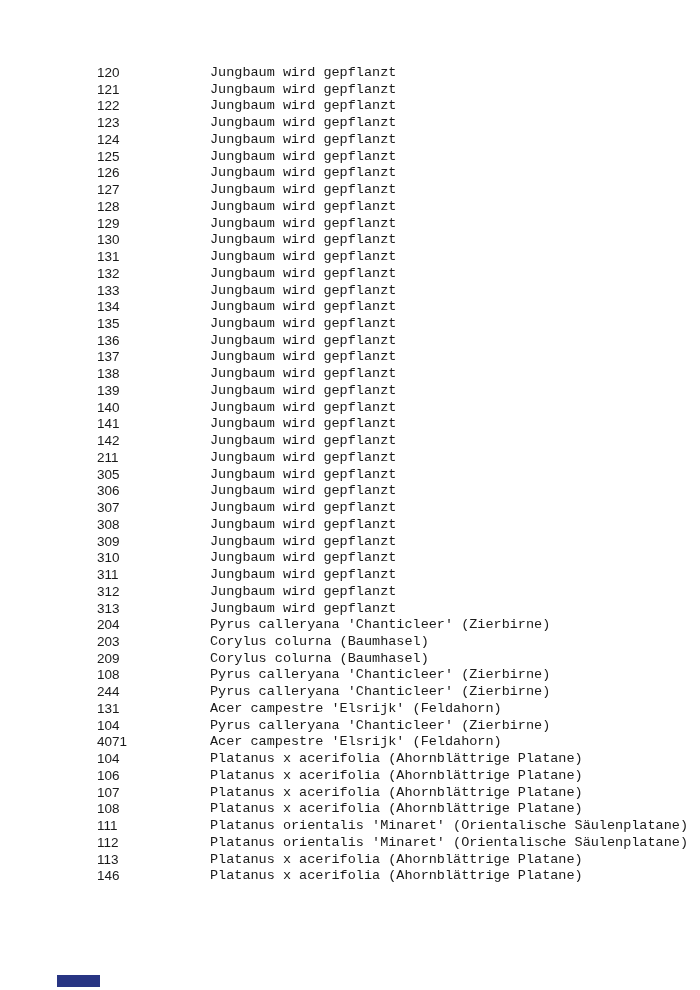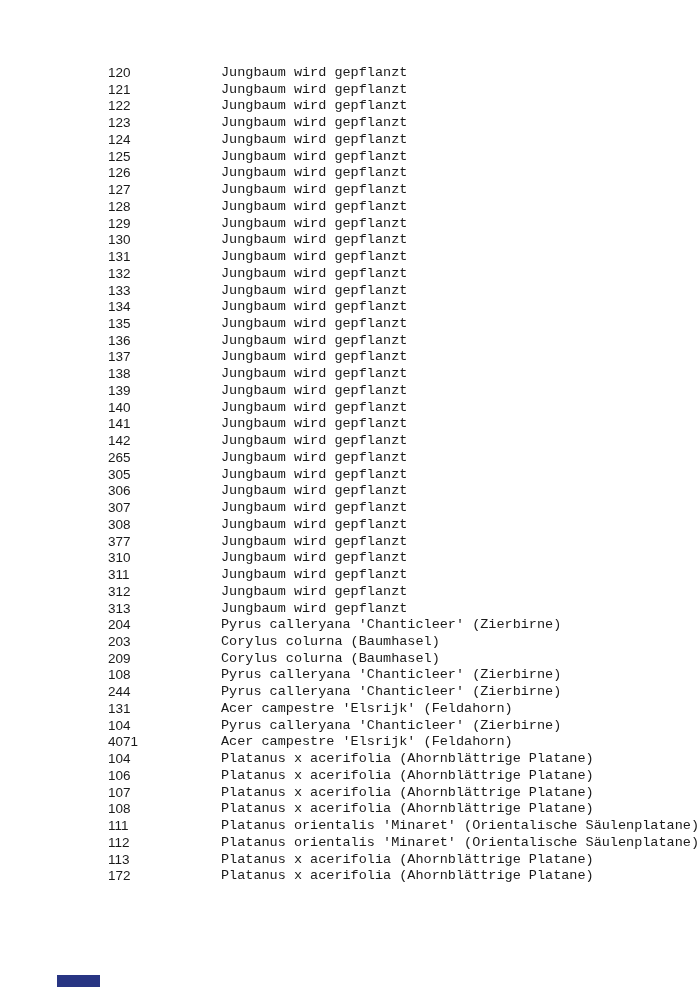--- a/index.html
+++ b/index.html
@@ -11,21 +11,21 @@
     position: relative;
     width: 700px;
     height: 990px;
     background: #ffffff;
     overflow: hidden;
     font-family: "Liberation Sans", "DejaVu Sans", sans-serif;
   }
   .rows {
     position: absolute;
     top: 65px;
-    left: 11px;
+    left: 0;
     width: 608px;
     padding-left: 40px;
   }
   .row {
     display: flex;
     height: 16.74px;
     line-height: 16.74px;
     font-size: 13.5px;
     color: #1a1a1a;
     white-space: nowrap;
@@ -162,21 +162,21 @@
     <span class="cell-id">141</span>
     <span class="cell-desc">Jungbaum wird gepflanzt</span>
   </div>
 
   <div class="row">
     <span class="cell-id">142</span>
     <span class="cell-desc">Jungbaum wird gepflanzt</span>
   </div>
 
   <div class="row">
-    <span class="cell-id">265</span>
+    <span class="cell-id">211</span>
     <span class="cell-desc">Jungbaum wird gepflanzt</span>
   </div>
 
   <div class="row">
     <span class="cell-id">305</span>
     <span class="cell-desc">Jungbaum wird gepflanzt</span>
   </div>
 
   <div class="row">
     <span class="cell-id">306</span>
@@ -187,21 +187,21 @@
     <span class="cell-id">307</span>
     <span class="cell-desc">Jungbaum wird gepflanzt</span>
   </div>
 
   <div class="row">
     <span class="cell-id">308</span>
     <span class="cell-desc">Jungbaum wird gepflanzt</span>
   </div>
 
   <div class="row">
-    <span class="cell-id">377</span>
+    <span class="cell-id">309</span>
     <span class="cell-desc">Jungbaum wird gepflanzt</span>
   </div>
 
   <div class="row">
     <span class="cell-id">310</span>
     <span class="cell-desc">Jungbaum wird gepflanzt</span>
   </div>
 
   <div class="row">
     <span class="cell-id">311</span>
@@ -289,18 +289,18 @@
     <span class="cell-id">112</span>
     <span class="cell-desc">Platanus orientalis 'Minaret' (Orientalische Säulenplatane)</span>
   </div>
 
   <div class="row">
     <span class="cell-id">113</span>
     <span class="cell-desc">Platanus x acerifolia (Ahornblättrige Platane)</span>
   </div>
 
   <div class="row">
-    <span class="cell-id">172</span>
+    <span class="cell-id">146</span>
     <span class="cell-desc">Platanus x acerifolia (Ahornblättrige Platane)</span>
   </div>
 </div>
   <div class="footer-bar" id="footer-bar" style="background: rgb(40, 53, 131);"></div>
 </div>
 
 </body></html>

